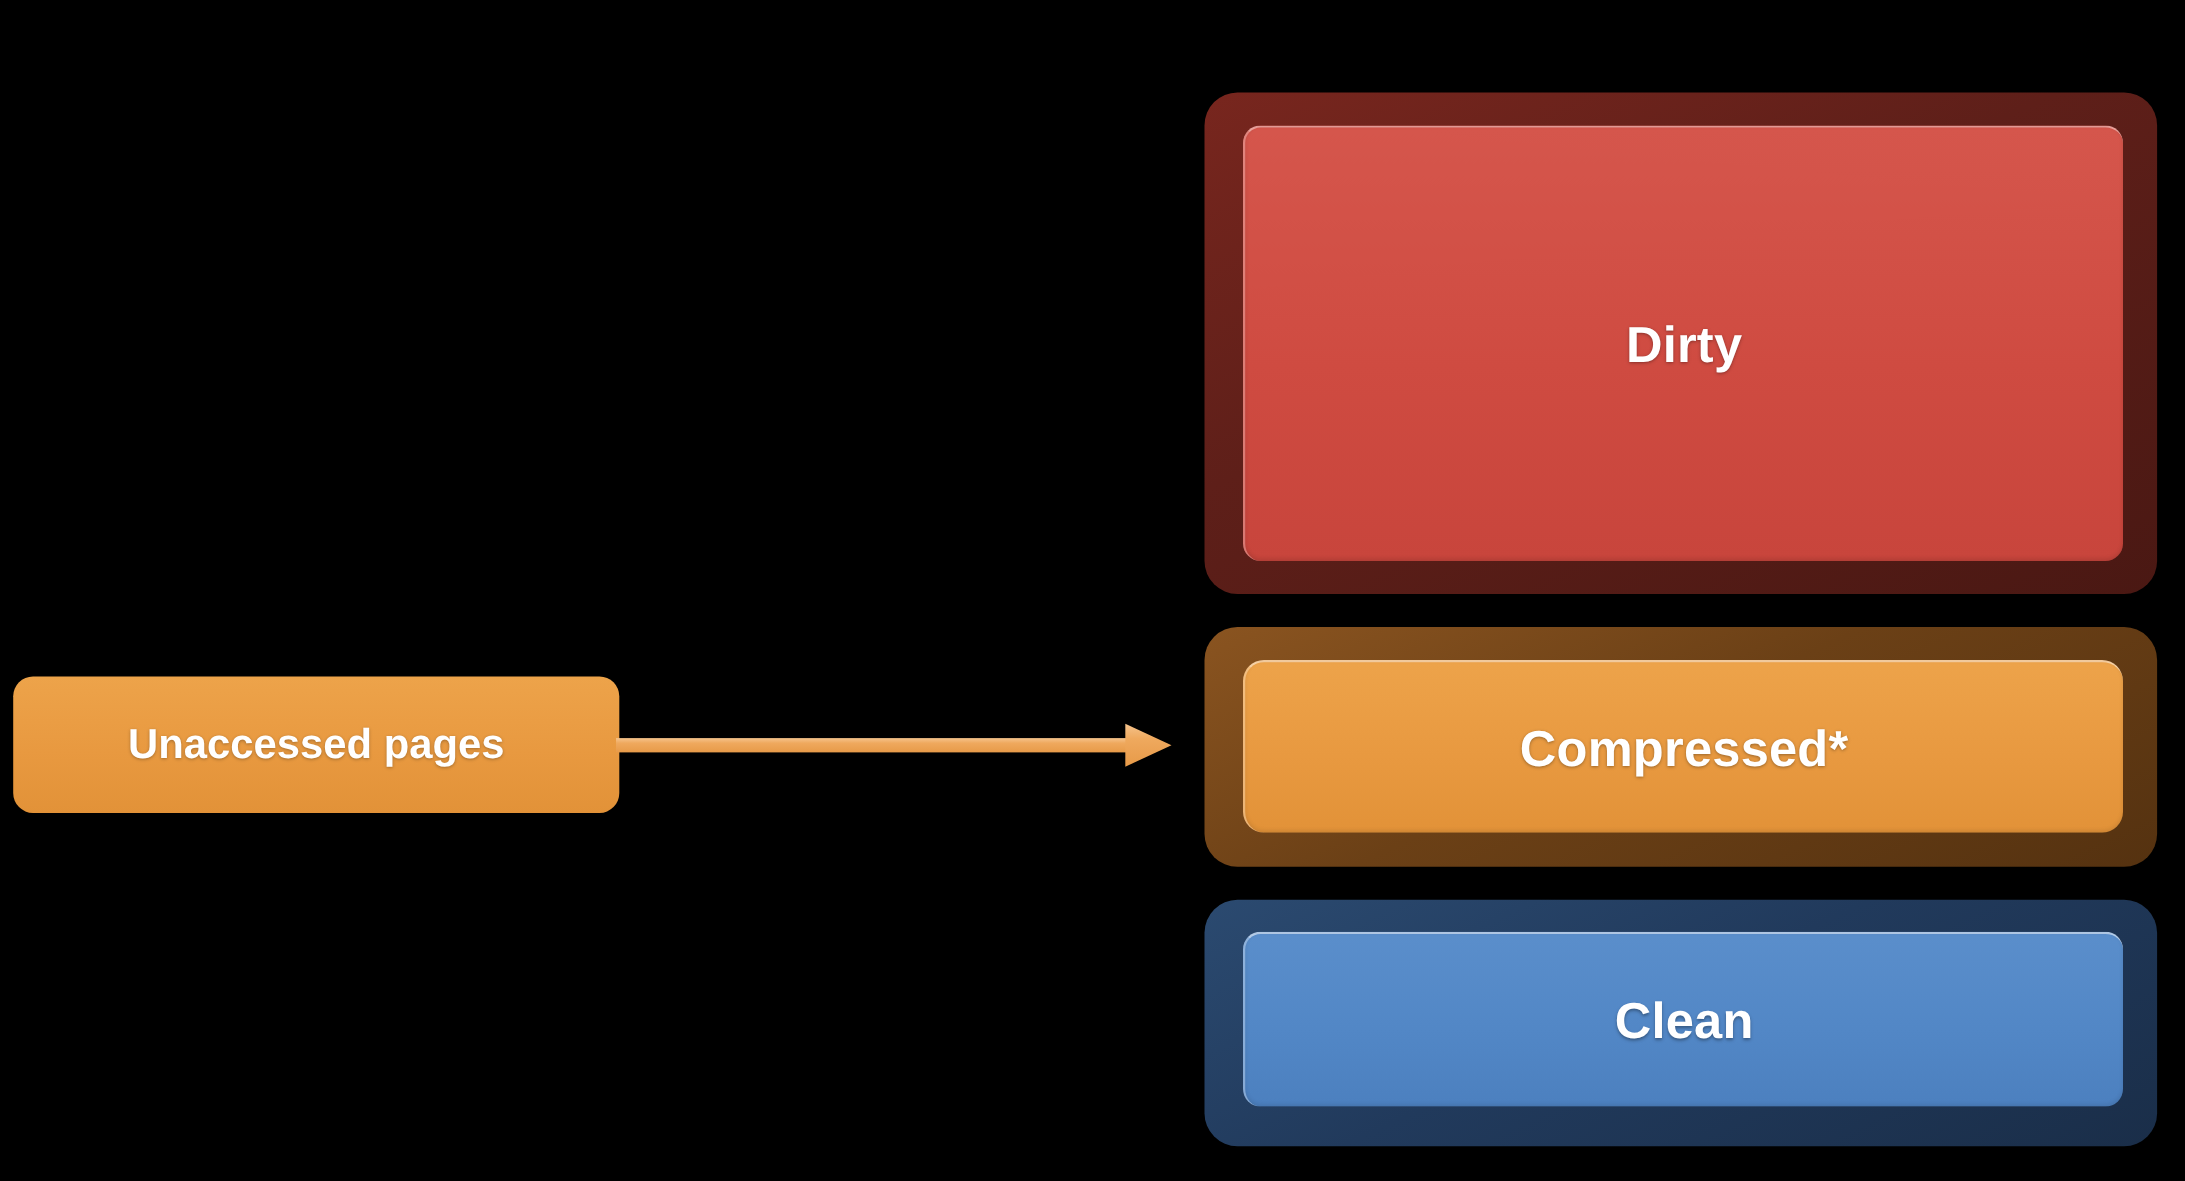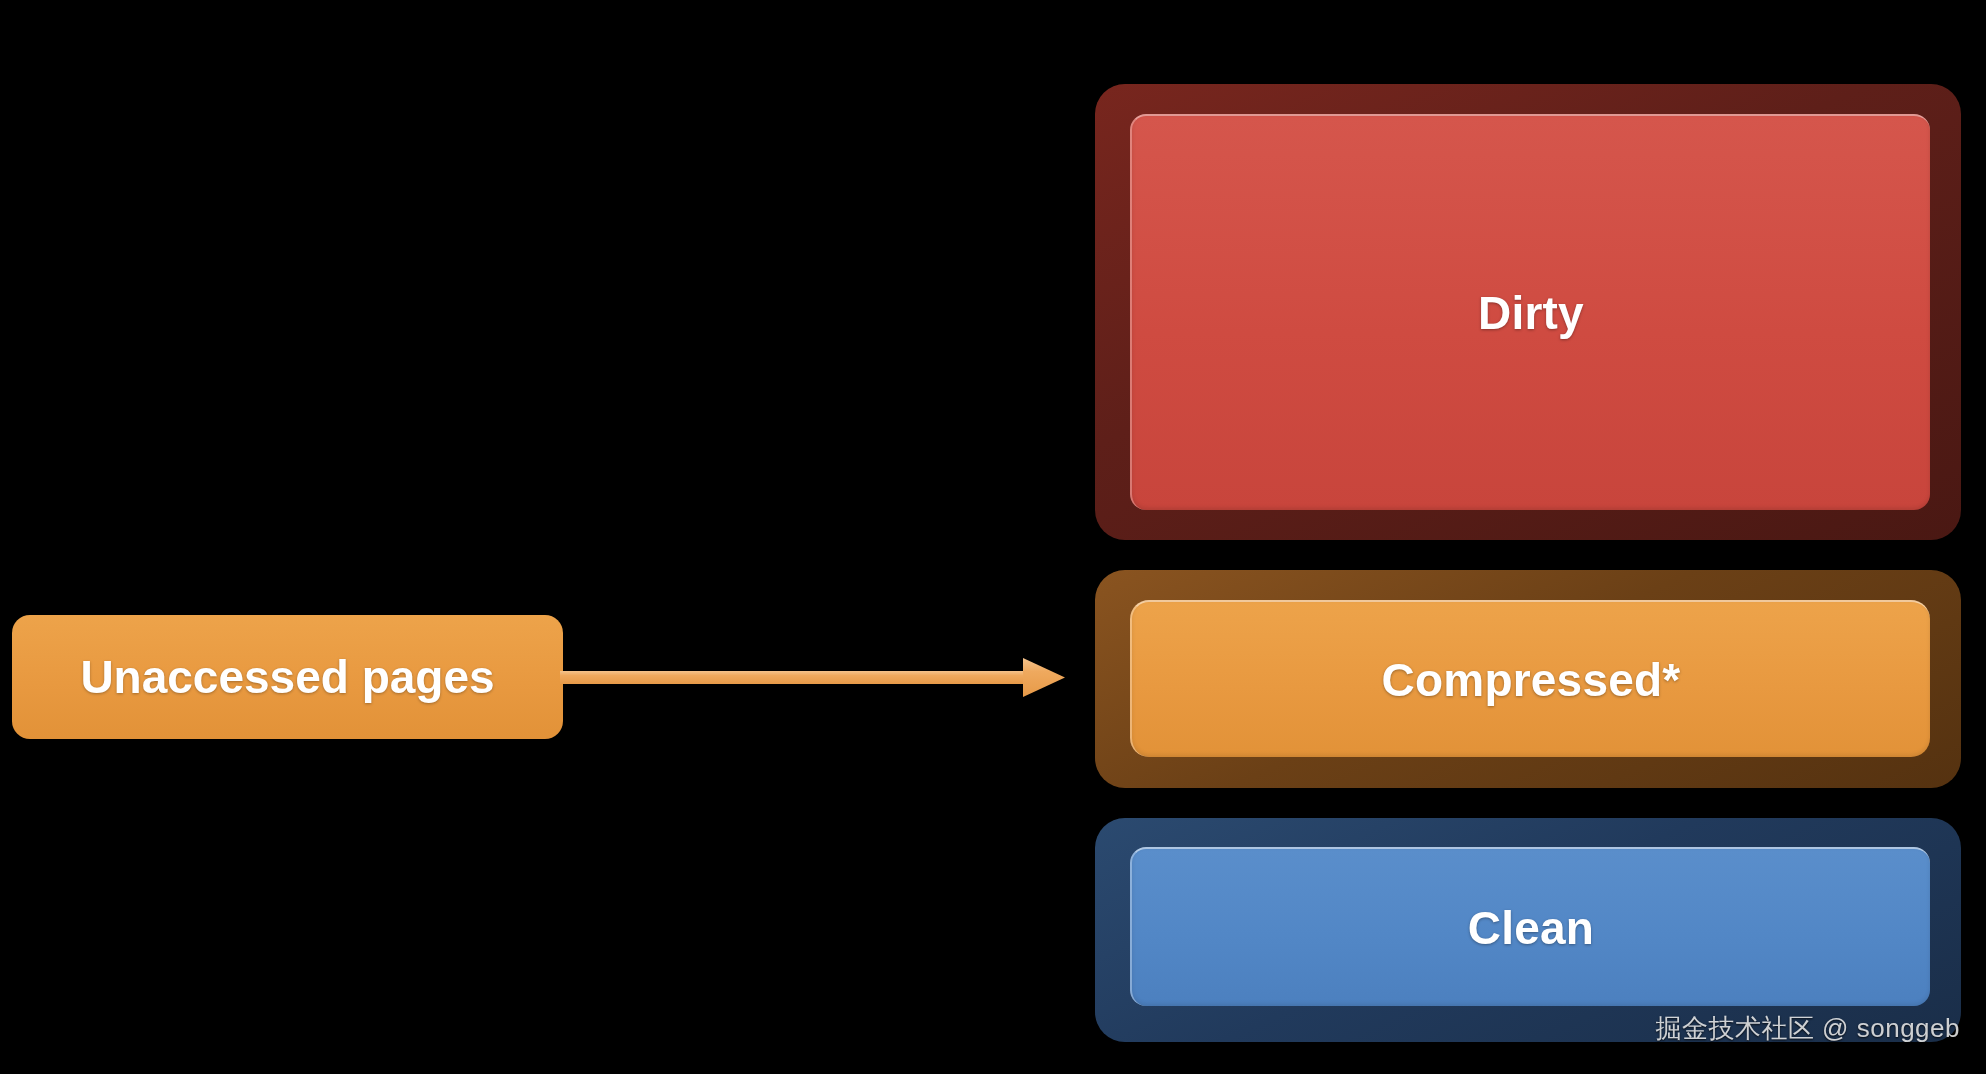--- a/index.html
+++ b/index.html
@@ -114,21 +114,21 @@
     border-radius: 18px;
     background: linear-gradient(180deg, #eda34a 0%, #e89940 55%, #e29238 100%);
     box-sizing: border-box;
     display: flex;
     align-items: center;
     justify-content: center;
     box-shadow: 0 4px 14px rgba(0,0,0,0.45);
   }
   #unaccessed-box .box-label {
     color: #ffffff;
-    font-size: 46px;
+    font-size: 38px;
     font-weight: bold;
     white-space: nowrap;
     text-shadow: 0 1px 3px rgba(0,0,0,0.30);
   }
 
   
   #flow-arrow {
     position: absolute;
     left: 560px;
     top: 655px;
@@ -178,15 +178,14 @@
       <linearGradient id="arrGrad" x1="0" y1="0" x2="0" y2="1">
         <stop offset="0%" stop-color="#f5c38c"></stop>
         <stop offset="35%" stop-color="#efa95e"></stop>
         <stop offset="100%" stop-color="#e79a48"></stop>
       </linearGradient>
     </defs>
     <rect x="0" y="16" width="468" height="13" fill="url(#arrGrad)"></rect>
     <polygon points="463,3 505,22.5 463,42" fill="url(#arrGrad)"></polygon>
   </svg>
 
-  <div id="watermark">掘金技术社区 @ songgeb</div>
 
 </div>
 
 </body></html>

